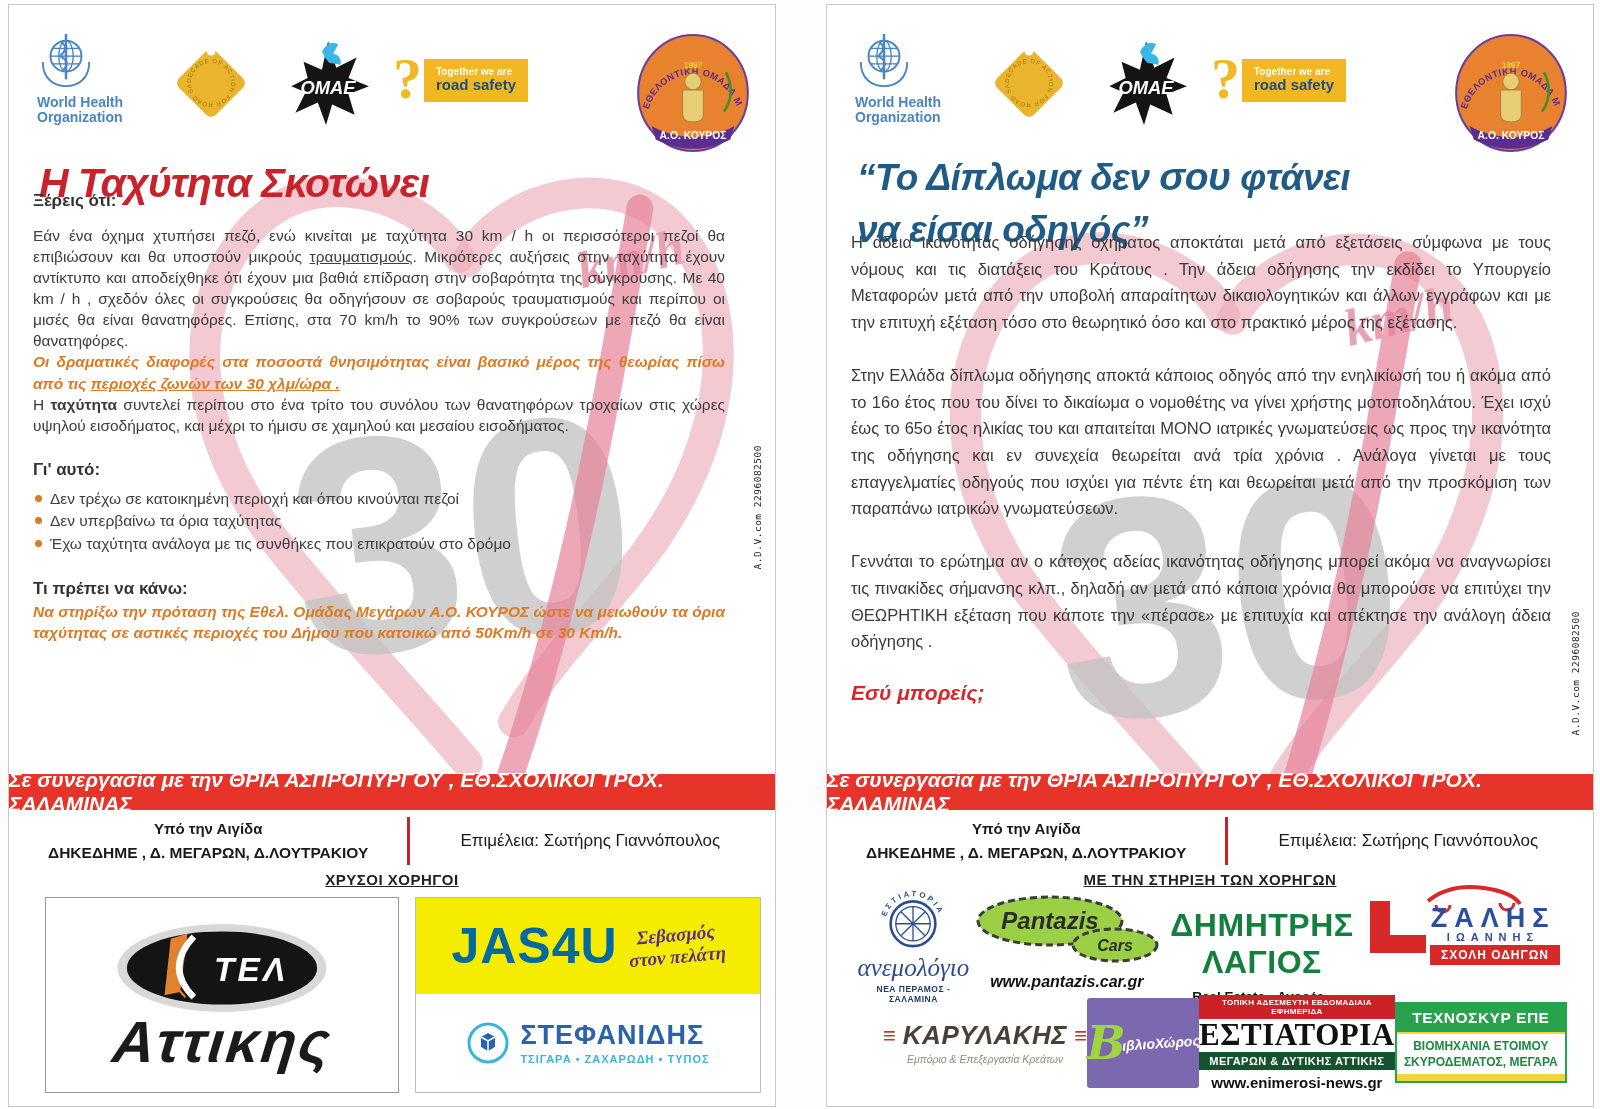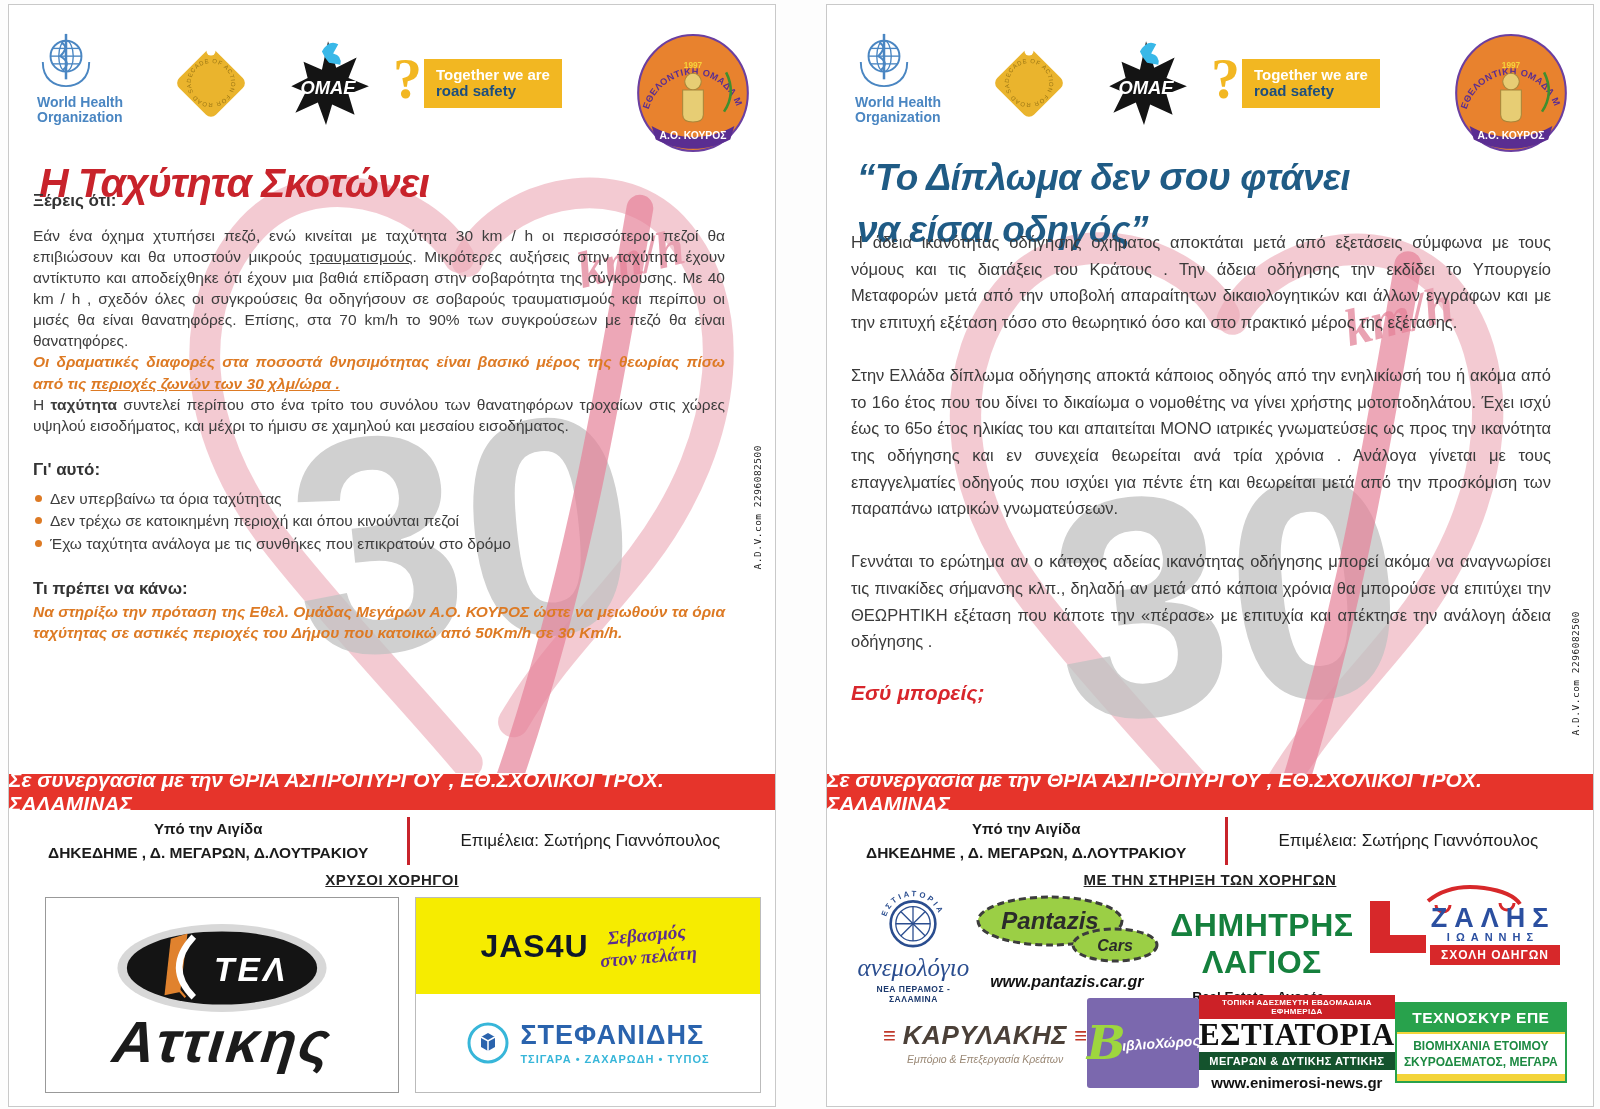--- a/index.html
+++ b/index.html
@@ -18,21 +18,21 @@
   .logos{position:absolute;top:26px;left:28px;right:24px;display:flex;
     align-items:flex-start;z-index:2;}
   .who{width:104px;text-align:left;}
   .who-text{font-size:14px;font-weight:bold;color:#4a86c2;line-height:1.05;margin-top:2px;}
   .decade{margin-left:26px;margin-top:6px;}
   .omae{margin-left:22px;}
   .rs-logo{margin-left:18px;margin-top:22px;display:flex;align-items:flex-start;}
   .rs-q{font-size:58px;line-height:0.9;font-weight:bold;color:#f2b722;
     font-family:"Liberation Serif",serif;margin-right:2px;}
   .rs-box{background:#f2b722;padding:7px 12px 8px 12px;margin-top:6px;}
-  .rs-l1{display:block;font-size:15px;color:#fff;font-weight:bold;}
+  .rs-l1{display:block;font-size:10px;color:#fff;font-weight:bold;}
   .rs-l2{display:block;font-size:15px;color:#1d4e7e;font-weight:bold;line-height:1.1;}
   .kouros{margin-left:auto;margin-top:2px;}
 
   
   .title-left{position:absolute;top:128px;left:30px;z-index:2;
     font-size:41px;font-weight:bold;font-style:italic;color:#c8232b;letter-spacing:-1px;}
   .content{position:absolute;left:24px;width:692px;z-index:2;color:#3d3d3d;}
   #page-left .content{top:186px;}
   .h-bold{font-size:17px;font-weight:bold;color:#333;margin:0 0 14px 0;}
   .para{font-size:15.5px;line-height:1.36;text-align:justify;margin:0;}
@@ -75,21 +75,21 @@
   .sponsors-heading span{font-size:15px;font-weight:bold;color:#222;text-decoration:underline;letter-spacing:0.5px;}
 
   
   .sponsors-left{position:absolute;top:892px;left:36px;display:flex;gap:16px;z-index:3;}
   .ktel-box{width:352px;height:194px;border:1px solid #999;background:#fff;display:flex;
     flex-direction:column;align-items:center;justify-content:center;}
   .ktel-name{font-size:58px;font-weight:bold;font-style:italic;color:#1b1b1b;
     letter-spacing:2px;transform:skewX(-6deg);line-height:0.9;margin-top:2px;}
   .jas-box{width:344px;height:194px;border:1px solid #bbb;display:flex;flex-direction:column;}
   .jas-top{height:96px;background:#f6ec00;display:flex;align-items:center;justify-content:center;gap:10px;}
-  .jas-name{font-size:32px;font-weight:bold;color:#0f172a;letter-spacing:1px;}
+  .jas-name{font-size:50px;font-weight:bold;color:#0369a1;letter-spacing:1px;}
   .jas-tag{font-size:19px;font-weight:bold;font-style:italic;color:#5b2d8e;
     font-family:"Liberation Serif",serif;transform:rotate(-5deg);line-height:1.15;text-align:center;}
   .jas-bottom{flex:1;background:#fff;display:flex;align-items:center;justify-content:center;gap:10px;}
   .stef-text{text-align:left;}
   .stef-name{font-size:27px;font-weight:bold;color:#2a63ad;letter-spacing:1px;line-height:1;}
   .stef-sub{font-size:11px;font-weight:bold;color:#37b6d9;letter-spacing:1px;margin-top:4px;}
 
   
   .sponsor-row1{position:absolute;top:872px;left:28px;right:26px;display:flex;
     justify-content:space-between;align-items:flex-start;z-index:3;}
@@ -217,22 +217,22 @@
     <h1 class="title-left">Η Ταχύτητα Σκοτώνει</h1>
 
     <div class="content">
       <p class="h-bold">Ξέρεις ότι:</p>
       <p class="para"><span>Εάν ένα όχημα χτυπήσει πεζό, ενώ κινείται με ταχύτητα  30 km / h οι περισσότεροι πεζοί θα επιβιώσουν  και θα υποστούν μικρούς </span><span class="u">τραυματισμούς</span><span>. Μικρότερες αυξήσεις στην ταχύτητα έχουν αντίκτυπο και  αποδείχθηκε ότι έχουν μια βαθιά επίδραση στην σοβαρότητα της σύγκρουσης. Με 40 km / h , σχεδόν όλες οι συγκρούσεις θα οδηγήσουν σε σοβαρούς τραυματισμούς και περίπου οι μισές θα είναι θανατηφόρες. Επίσης, στα 70 km/h το 90% των συγκρούσεων με πεζό θα είναι θανατηφόρες.</span></p>
       <p class="para note"><span>Οι δραματικές διαφορές στα ποσοστά θνησιμότητας είναι βασικό μέρος της θεωρίας πίσω από τις </span><span class="u">περιοχές ζωνών των 30 χλμ/ώρα .</span></p>
       <p class="para"><span>Η </span><span class="b">ταχύτητα</span><span> συντελεί περίπου στο ένα τρίτο του συνόλου των θανατηφόρων τροχαίων στις χώρες υψηλού εισοδήματος, και μέχρι το ήμισυ σε χαμηλού και μεσαίου εισοδήματος.</span></p>
 
       <p class="h-bold mt-sec" style="margin-bottom:2px;">Γι' αυτό:</p>
       <ul class="bullets">
+        <li>Δεν τρέχω σε κατοικημένη περιοχή και όπου κινούνται πεζοί</li>
         <li>Δεν υπερβαίνω τα όρια ταχύτητας</li>
-        <li>Δεν τρέχω σε κατοικημένη περιοχή και όπου κινούνται πεζοί</li>
         <li>Έχω ταχύτητα ανάλογα με τις συνθήκες που επικρατούν στο δρόμο</li>
       </ul>
 
       <p class="h-bold mt-sec" style="margin-bottom:2px;">Τι πρέπει να κάνω:</p>
       <p class="para note">Να στηρίξω την πρόταση της Εθελ. Ομάδας Μεγάρων Α.Ο. ΚΟΥΡΟΣ ώστε να μειωθούν τα όρια ταχύτητας   σε αστικές περιοχές του Δήμου   που κατοικώ από 50Km/h σε 30 Km/h.</p>
 
     </div>
 
     <div class="adv">A.D.V.com  2296082500</div>
 

